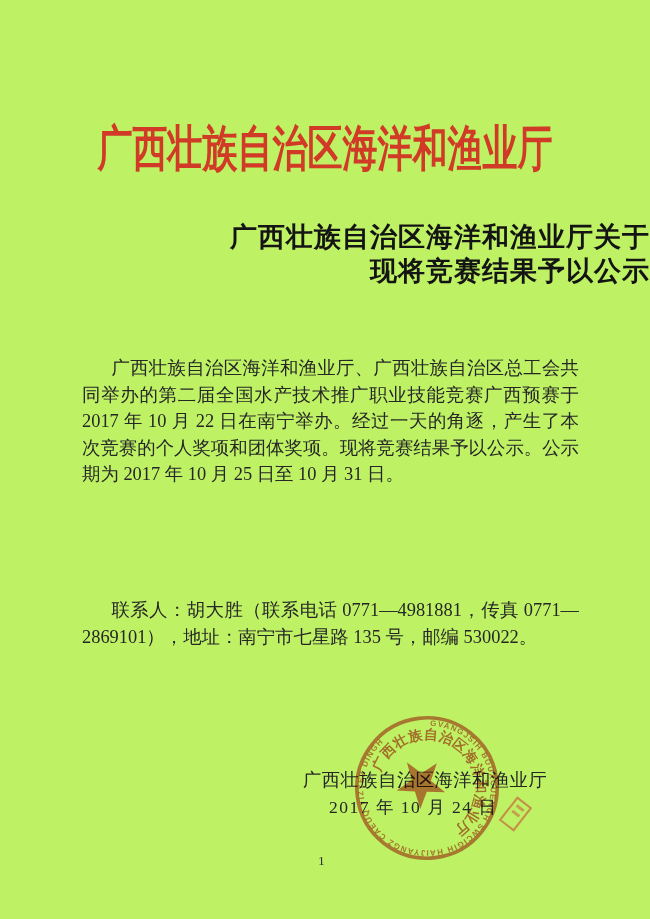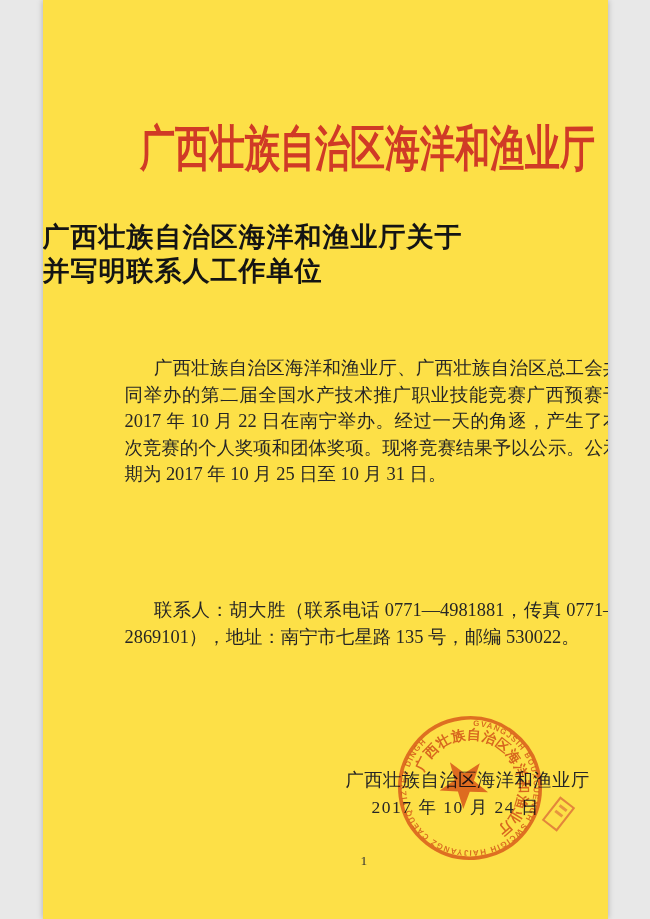--- a/index.html
+++ b/index.html
@@ -1,37 +1,37 @@
 <!DOCTYPE html>
 <html><head>
 <meta charset="utf-8">
 <style>
   html,body{margin:0;padding:0;background:#e8e8e8;}
   .page{
     position:relative;
-    width:565px;height:919px;
+    width:650px;height:919px;
     margin:0 auto;
-    background:#fde047;
+    background:#bef264;
     overflow:hidden;
     font-family:"Liberation Serif","DejaVu Serif",serif;
     box-shadow:0 0 6px rgba(0,0,0,.25);
   }
   .letterhead{
     position:absolute;top:116px;left:0;width:650px;
     text-align:center;
     font-size:35px;font-weight:bold;
     color:#d03a26;
     transform:scaleY(1.4);
     transform-origin:top center;
     letter-spacing:0px;
     white-space:nowrap;
   }
   .doc-title{
     position:absolute;top:220px;left:0;width:650px;
-    text-align:left;
+    text-align:right;
     font-size:27px;font-weight:bold;
     line-height:34px;
     color:#141414;
     letter-spacing:1px;
   }
   .body-par{
     position:absolute;left:82px;width:497px;
     margin:0;
     font-size:18.4px;line-height:26.6px;
     color:#262626;
@@ -84,21 +84,21 @@
 </style>
 </head>
 <body>
 
 <div class="page">
 
   <div class="letterhead">广西壮族自治区海洋和渔业厅</div>
 
   <div class="doc-title">
     <div>广西壮族自治区海洋和渔业厅关于</div>
-    <div>并写明联系人工作单位</div>
+    <div>现将竞赛结果予以公示</div>
   </div>
 
   <p class="body-par p1">广西壮族自治区海洋和渔业厅、广西壮族自治区总工会共同举办的第二届全国水产技术推广职业技能竞赛广西预赛于 2017 年 10 月 22 日在南宁举办。经过一天的角逐，产生了本次竞赛的个人奖项和团体奖项。现将竞赛结果予以公示。公示期为 2017 年 10 月 25 日至 10 月 31 日。</p>
   <p class="body-par p3">联系人：胡大胜（联系电话 0771—4981881，传真 0771—2869101），地址：南宁市七星路 135 号，邮编 530022。</p>
 
 
   <div class="sig-org">广西壮族自治区海洋和渔业厅</div>
   <div class="sig-date">2017 年 10 月 24 日</div>
 
   <svg class="seal" viewBox="0 0 160 160" xmlns="http://www.w3.org/2000/svg">

